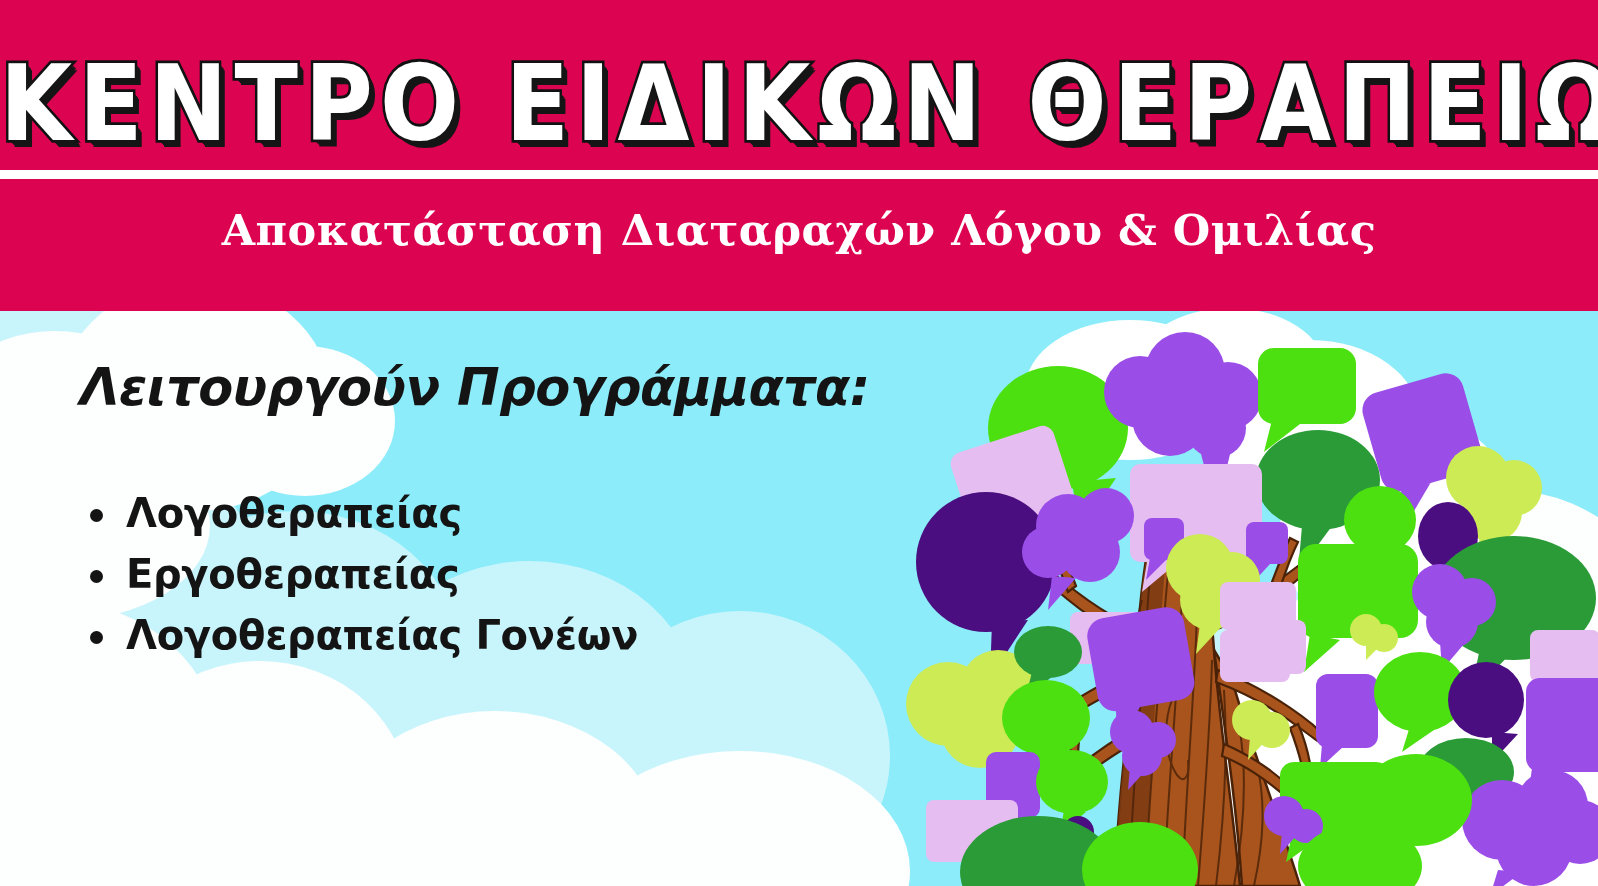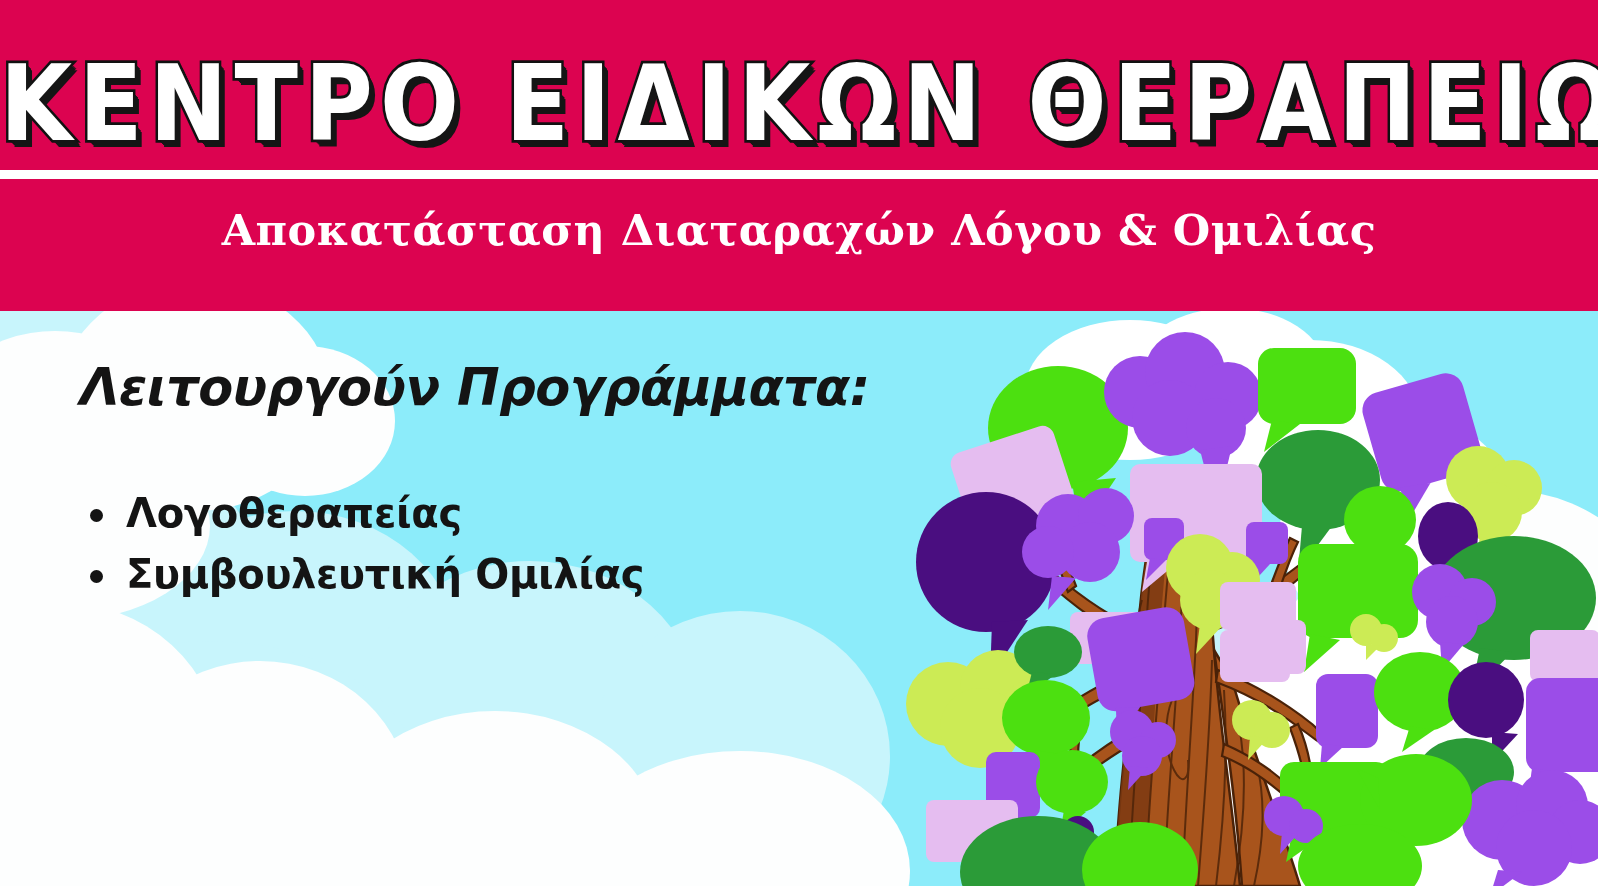--- a/index.html
+++ b/index.html
@@ -517,21 +517,25 @@
   <div class="content">
     <div class="heading">Λειτουργούν Προγράμματα:</div>
 
     <ul class="list">
       <li>
         <span class="bullet"></span>
         <span>Λογοθεραπείας</span>
       </li>
       <li>
         <span class="bullet"></span>
-        <span>Συμβουλευτική Ομιλίας</span>
+        <span>Εργοθεραπείας</span>
+      </li>
+      <li>
+        <span class="bullet"></span>
+        <span>Λογοθεραπείας Γονέων</span>
       </li>
     </ul>
   </div>
 
   <div class="banner"></div>
   <div class="banner-divider"></div>
   <div class="title">ΚΕΝΤΡΟ ΕΙΔΙΚΩΝ ΘΕΡΑΠΕΙΩΝ</div>
   <div class="subtitle">Αποκατάσταση Διαταραχών Λόγου &amp; Ομιλίας</div>
 
 </div>

